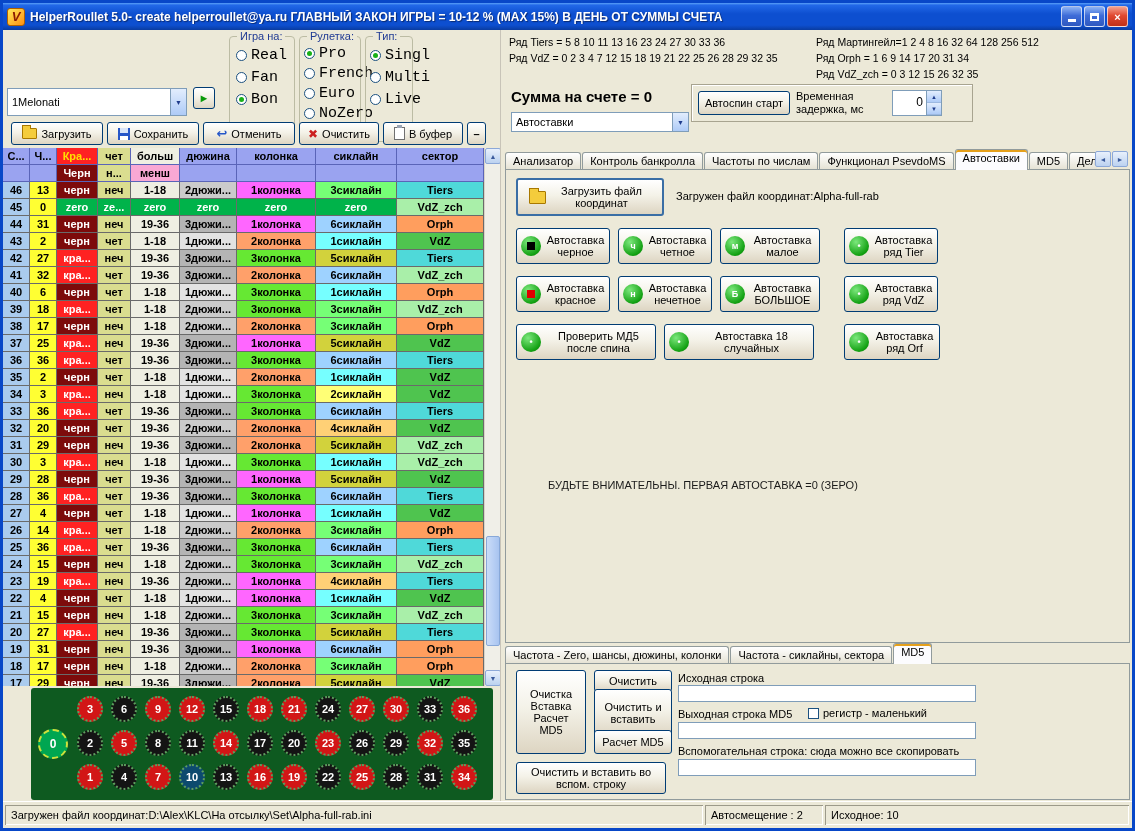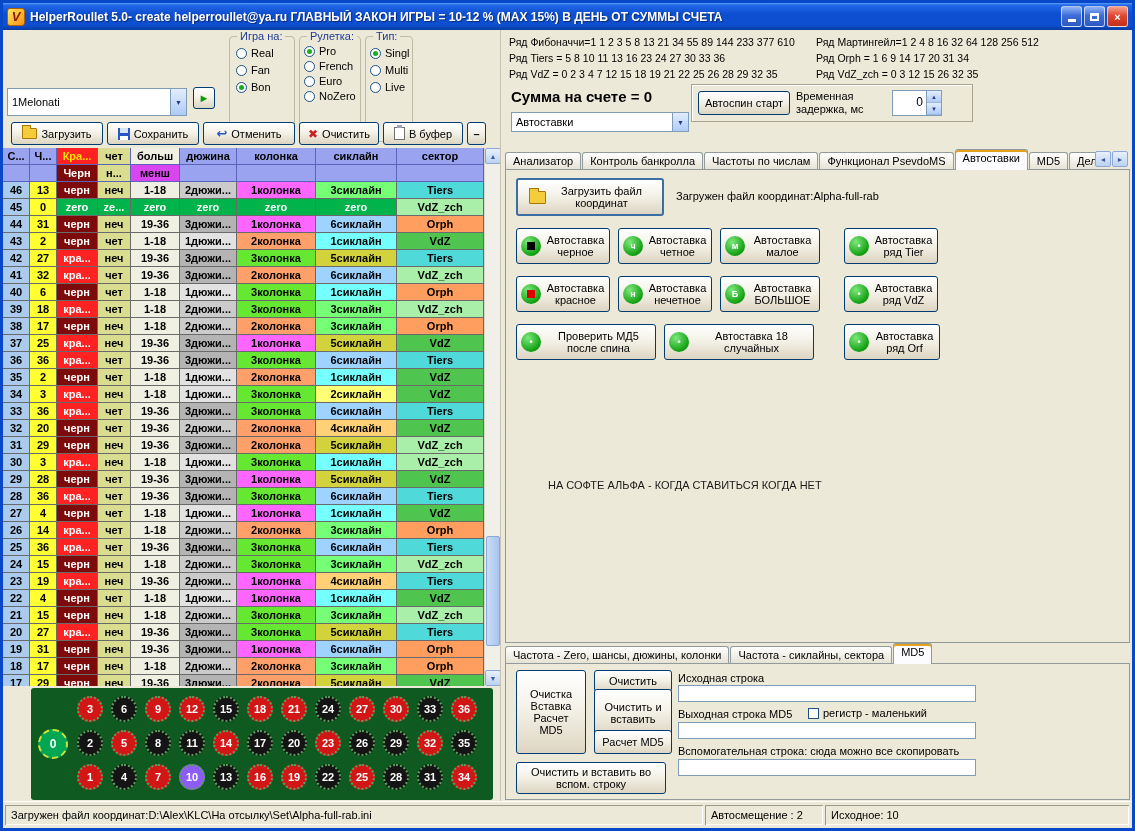--- a/index.html
+++ b/index.html
@@ -29,21 +29,21 @@
   .btn { position: absolute; border: 1px solid #003C74; border-radius: 3px;
     background: linear-gradient(180deg,#FFFFFF 0%,#F4F2E8 45%,#DDD5C2 100%);
     font-family: "Liberation Sans","DejaVu Sans",sans-serif; font-size: 11px; color: #000;
     display: flex; align-items: center; justify-content: center; white-space: normal; line-height: 12px; cursor: default; }
   .groupbox { position: absolute; border: 1px solid #BCBCA4; border-radius: 4px; }
   .gb-title { position: absolute; top: -7px; left: 7px; background: #ECE9D8; padding: 0 3px;
     font-size: 11px; color: #1F3A93; white-space: nowrap; }
   .radio-row { display: flex; align-items: center; gap: 4px; margin: 0 0 5px 6px; }
   .radio { width: 11px; height: 11px; border: 1px solid #1C5180; border-radius: 50%; background: #FFF; position: relative; flex: none; }
   .radio.sel::after { content: ""; position: absolute; left: 2px; top: 2px; width: 5px; height: 5px; border-radius: 50%; background: #18B018; }
-  .radio-label { font-size: 11px; }
+  .radio-label { font-size: 15px; font-family: Liberation Mono, monospace; }
   .tinput { position: absolute; border: 1px solid #7F9DB9; background: #FFF; font-size: 11px; padding: 0 3px; }
   .combo { position: absolute; border: 1px solid #7F9DB9; background: #FFF; display: flex; align-items: center; }
   .combo-text { flex: 1; font-size: 11px; padding-left: 4px; white-space: nowrap; overflow: hidden; }
   .combo-btn { width: 16px; align-self: stretch; border-left: 1px solid #7F9DB9;
     background: linear-gradient(180deg,#E2EDFD,#AECBF7); color: #1F3C8C; font-size: 7px;
     display: flex; align-items: center; justify-content: center; }
 
   
   .left-panel { position: absolute; left: 0; top: 0; width: 497px; height: 777px; }
   .gb-start { left: 4px; top: 6px; width: 218px; height: 46px; }
@@ -293,21 +293,21 @@
             <div class="th" style="width: 41px;">
               <div class="th-line" style="background: rgb(255, 34, 34); color: rgb(255, 224, 0);">Кра...</div>
               <div class="th-line" style="background: rgb(125, 11, 11); color: rgb(255, 255, 255);">Черн</div>
             </div>
             <div class="th" style="width: 33px;">
               <div class="th-line" style="background: rgb(218, 221, 143); color: rgb(0, 0, 0);">чет</div>
               <div class="th-line" style="background: rgb(218, 221, 143); color: rgb(0, 0, 0);">н...</div>
             </div>
             <div class="th" style="width: 49px;">
               <div class="th-line" style="background: rgb(239, 239, 226); color: rgb(0, 0, 0);">больш</div>
-              <div class="th-line" style="background: #d946ef; color: rgb(0, 0, 0);">менш</div>
+              <div class="th-line" style="background: #f9a8d4; color: rgb(0, 0, 0);">менш</div>
             </div>
             <div class="th" style="width: 57px;">
               <div class="th-line" style="background: rgb(154, 163, 240); color: rgb(0, 0, 0);">дюжина</div>
               <div class="th-line" style="background: rgb(154, 163, 240); color: rgb(0, 0, 0);"></div>
             </div>
             <div class="th" style="width: 79px;">
               <div class="th-line" style="background: rgb(154, 163, 240); color: rgb(0, 0, 0);">колонка</div>
               <div class="th-line" style="background: rgb(154, 163, 240); color: rgb(0, 0, 0);"></div>
             </div>
             <div class="th" style="width: 81px;">
@@ -681,39 +681,38 @@
             <div class="bnum" style="left: 216px; top: 42px; background: rgb(20, 20, 20);">17</div>
             <div class="bnum" style="left: 250px; top: 42px; background: rgb(20, 20, 20);">20</div>
             <div class="bnum" style="left: 284px; top: 42px; background: rgb(210, 22, 22);">23</div>
             <div class="bnum" style="left: 318px; top: 42px; background: rgb(20, 20, 20);">26</div>
             <div class="bnum" style="left: 352px; top: 42px; background: rgb(20, 20, 20);">29</div>
             <div class="bnum" style="left: 386px; top: 42px; background: rgb(210, 22, 22);">32</div>
             <div class="bnum" style="left: 420px; top: 42px; background: rgb(20, 20, 20);">35</div>
             <div class="bnum" style="left: 46px; top: 76px; background: rgb(210, 22, 22);">1</div>
             <div class="bnum" style="left: 80px; top: 76px; background: rgb(20, 20, 20);">4</div>
             <div class="bnum" style="left: 114px; top: 76px; background: rgb(210, 22, 22);">7</div>
-            <div class="bnum" style="left: 148px; top: 76px; background: #8b5cf6;">10</div>
+            <div class="bnum" style="left: 148px; top: 76px; background: #0c4a6e;">10</div>
             <div class="bnum" style="left: 182px; top: 76px; background: rgb(20, 20, 20);">13</div>
             <div class="bnum" style="left: 216px; top: 76px; background: rgb(210, 22, 22);">16</div>
             <div class="bnum" style="left: 250px; top: 76px; background: rgb(210, 22, 22);">19</div>
             <div class="bnum" style="left: 284px; top: 76px; background: rgb(20, 20, 20);">22</div>
             <div class="bnum" style="left: 318px; top: 76px; background: rgb(210, 22, 22);">25</div>
             <div class="bnum" style="left: 352px; top: 76px; background: rgb(20, 20, 20);">28</div>
             <div class="bnum" style="left: 386px; top: 76px; background: rgb(20, 20, 20);">31</div>
             <div class="bnum" style="left: 420px; top: 76px; background: rgb(210, 22, 22);">34</div>
           </div>
       </div>
     </div>
 
     <div class="splitter"></div>
 
     <div class="right-panel">
 
       <div class="series-col s-left">
-        <div class="series-line">Ряд Фибоначчи=1 1 2 3 5 8 13 21 34 55 89 144 233 377 610</div>
         <div class="series-line">Ряд Tiers = 5 8 10 11 13 16 23 24 27 30 33 36</div>
         <div class="series-line">Ряд VdZ = 0 2 3 4 7 12 15 18 19 21 22 25 26 28 29 32 35</div>
       </div>
       <div class="series-col s-right">
         <div class="series-line">Ряд Мартингейл=1 2 4 8 16 32 64 128 256 512</div>
         <div class="series-line">Ряд Orph = 1 6 9 14 17 20 31 34</div>
         <div class="series-line">Ряд VdZ_zch = 0 3 12 15 26 32 35</div>
       </div>
 
       <div class="balance">Сумма на счете = 0</div>
@@ -803,21 +802,21 @@
             <button class="btn betbtn">
               <span class="ball">•</span>
               <span class="betlbl">Автоставка 18 случайных</span>
             </button>
             <button class="btn betbtn">
               <span class="ball">•</span>
               <span class="betlbl">Автоставка ряд Orf</span>
             </button>
           </div>
         <div class="warning">
-          <div>НА СОФТЕ АЛЬФА - КОГДА СТАВИТЬСЯ КОГДА НЕТ</div>
+          <div>БУДЬТЕ ВНИМАТЕЛЬНЫ. ПЕРВАЯ АВТОСТАВКА =0 (ЗЕРО)</div>
         </div>
       </div>
 
       <div class="tabstrip bottom" id="bottom-tabs">
           <div class="tab">Частота - Zero, шансы, дюжины, колонки</div>
           <div class="tab">Частота - сиклайны, сектора</div>
           <div class="tab active">MD5</div>
         </div>
 
       <div class="bottom-panel">

